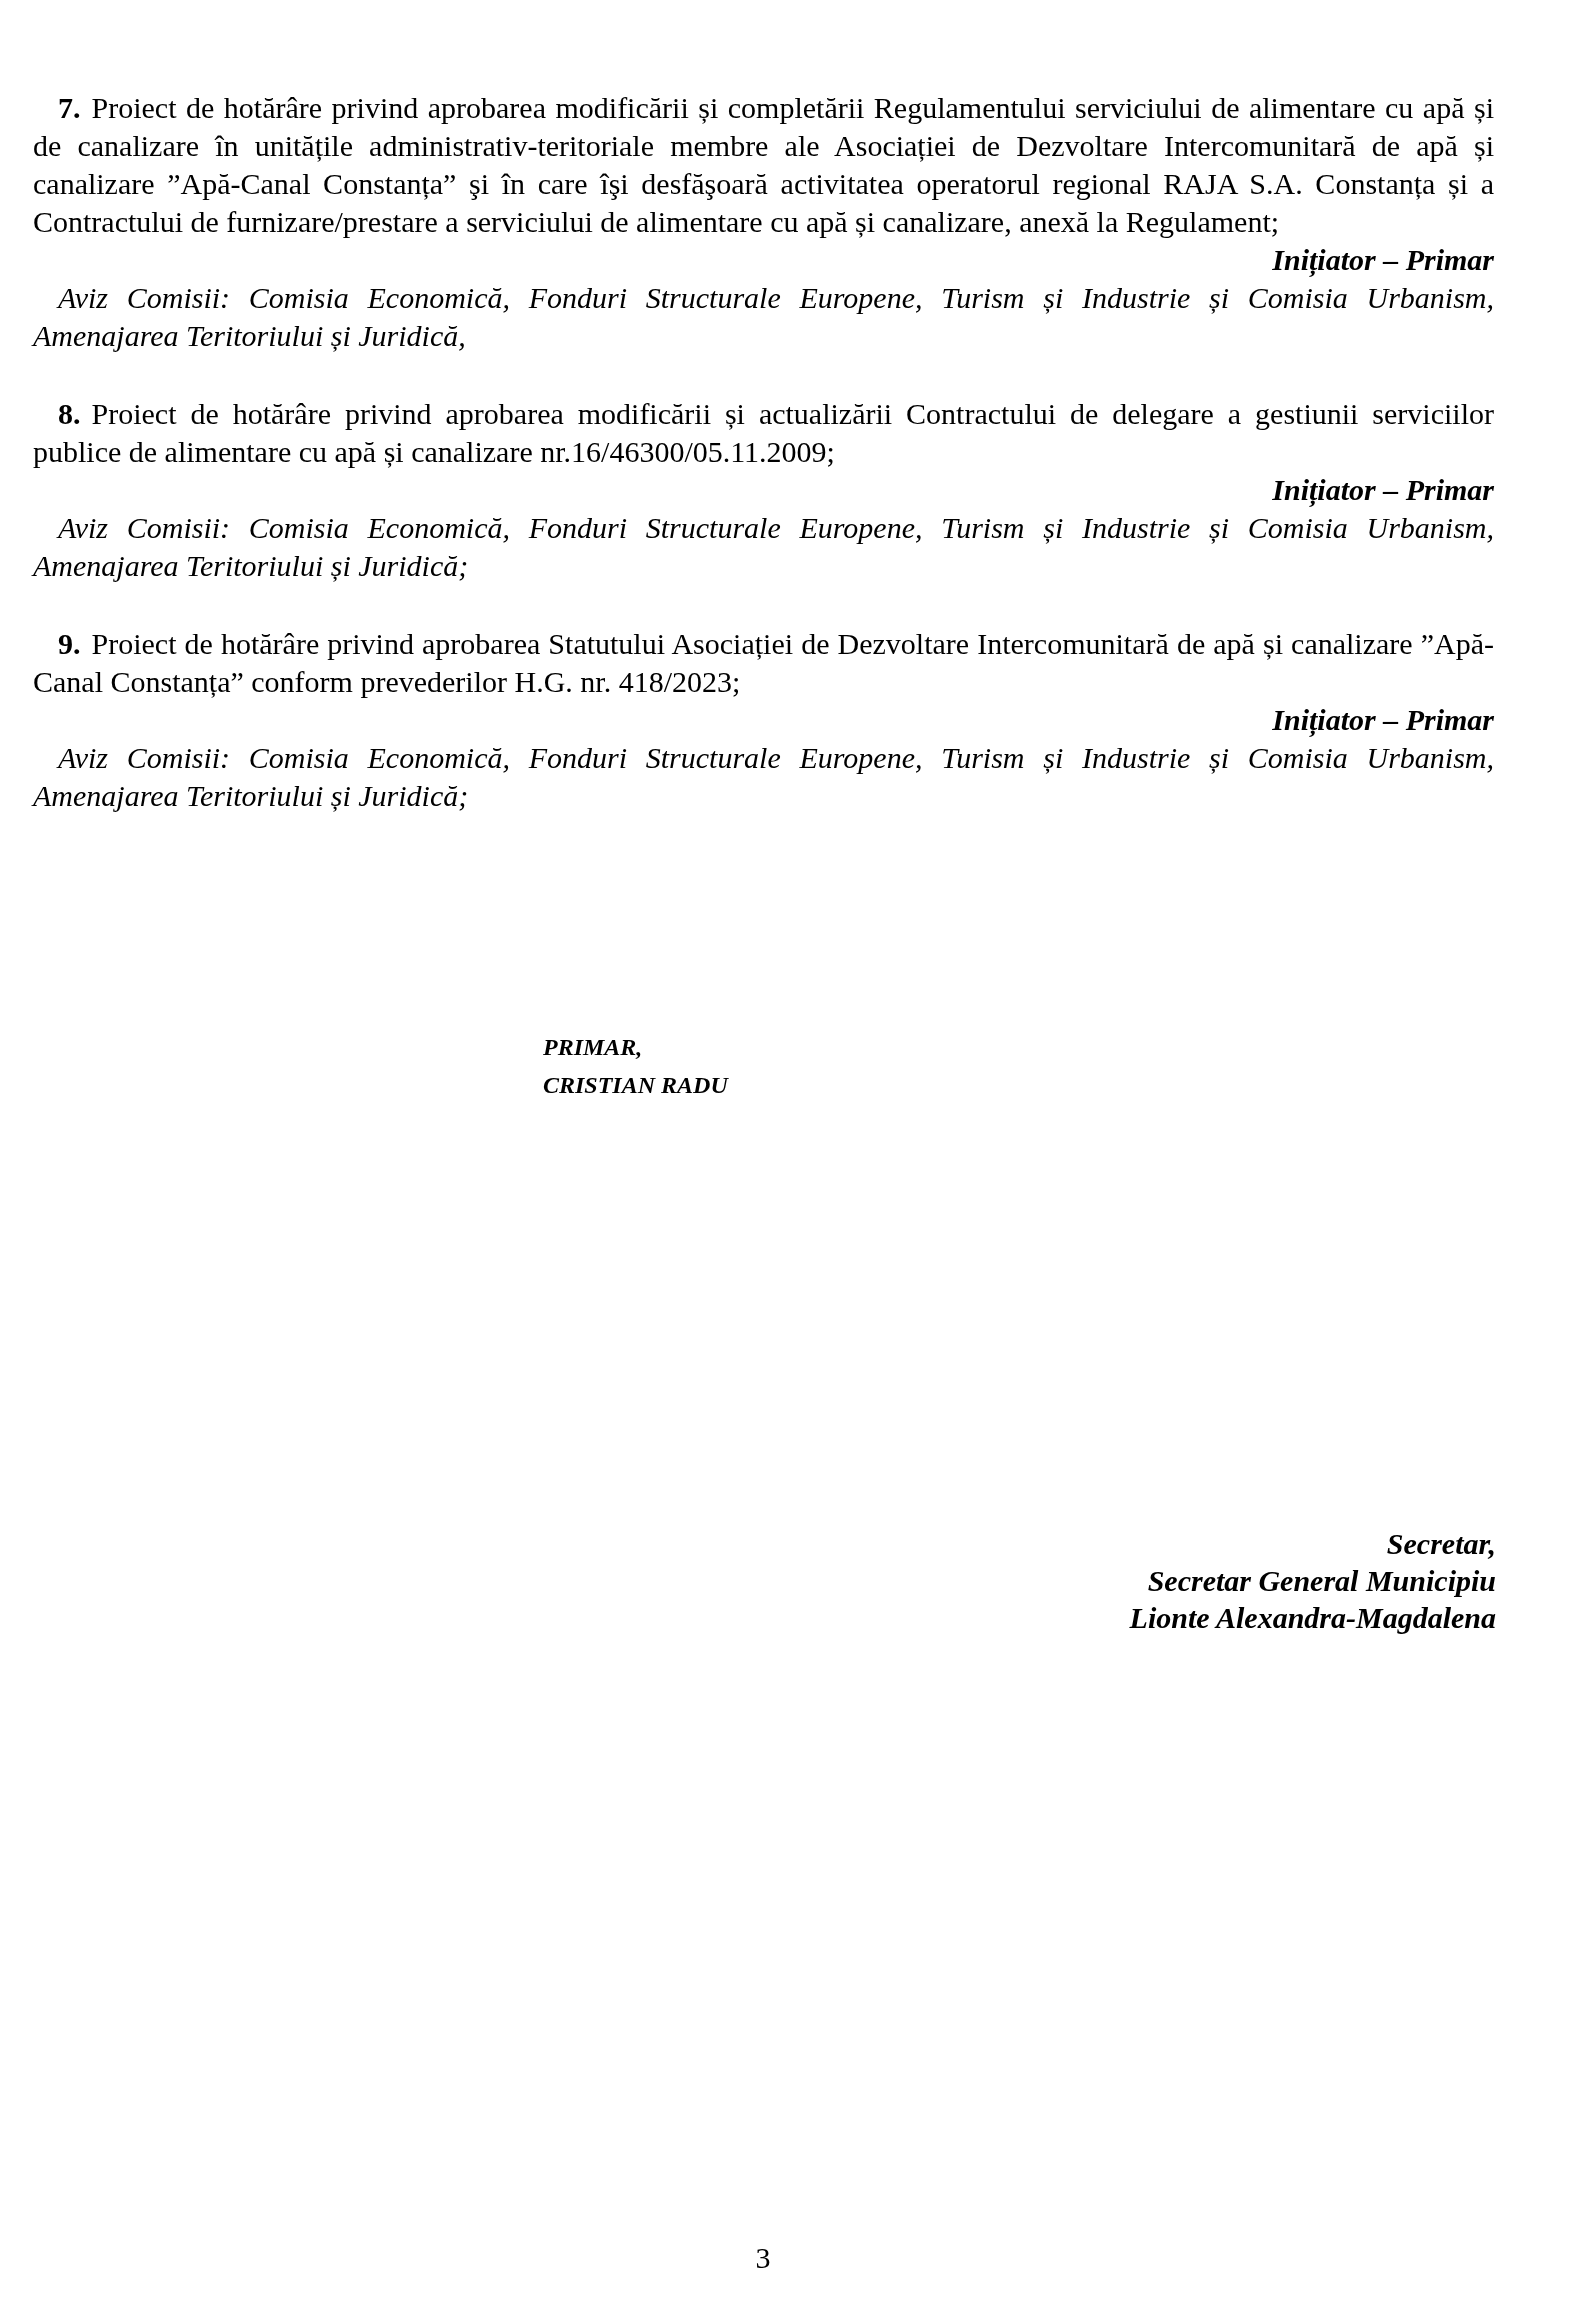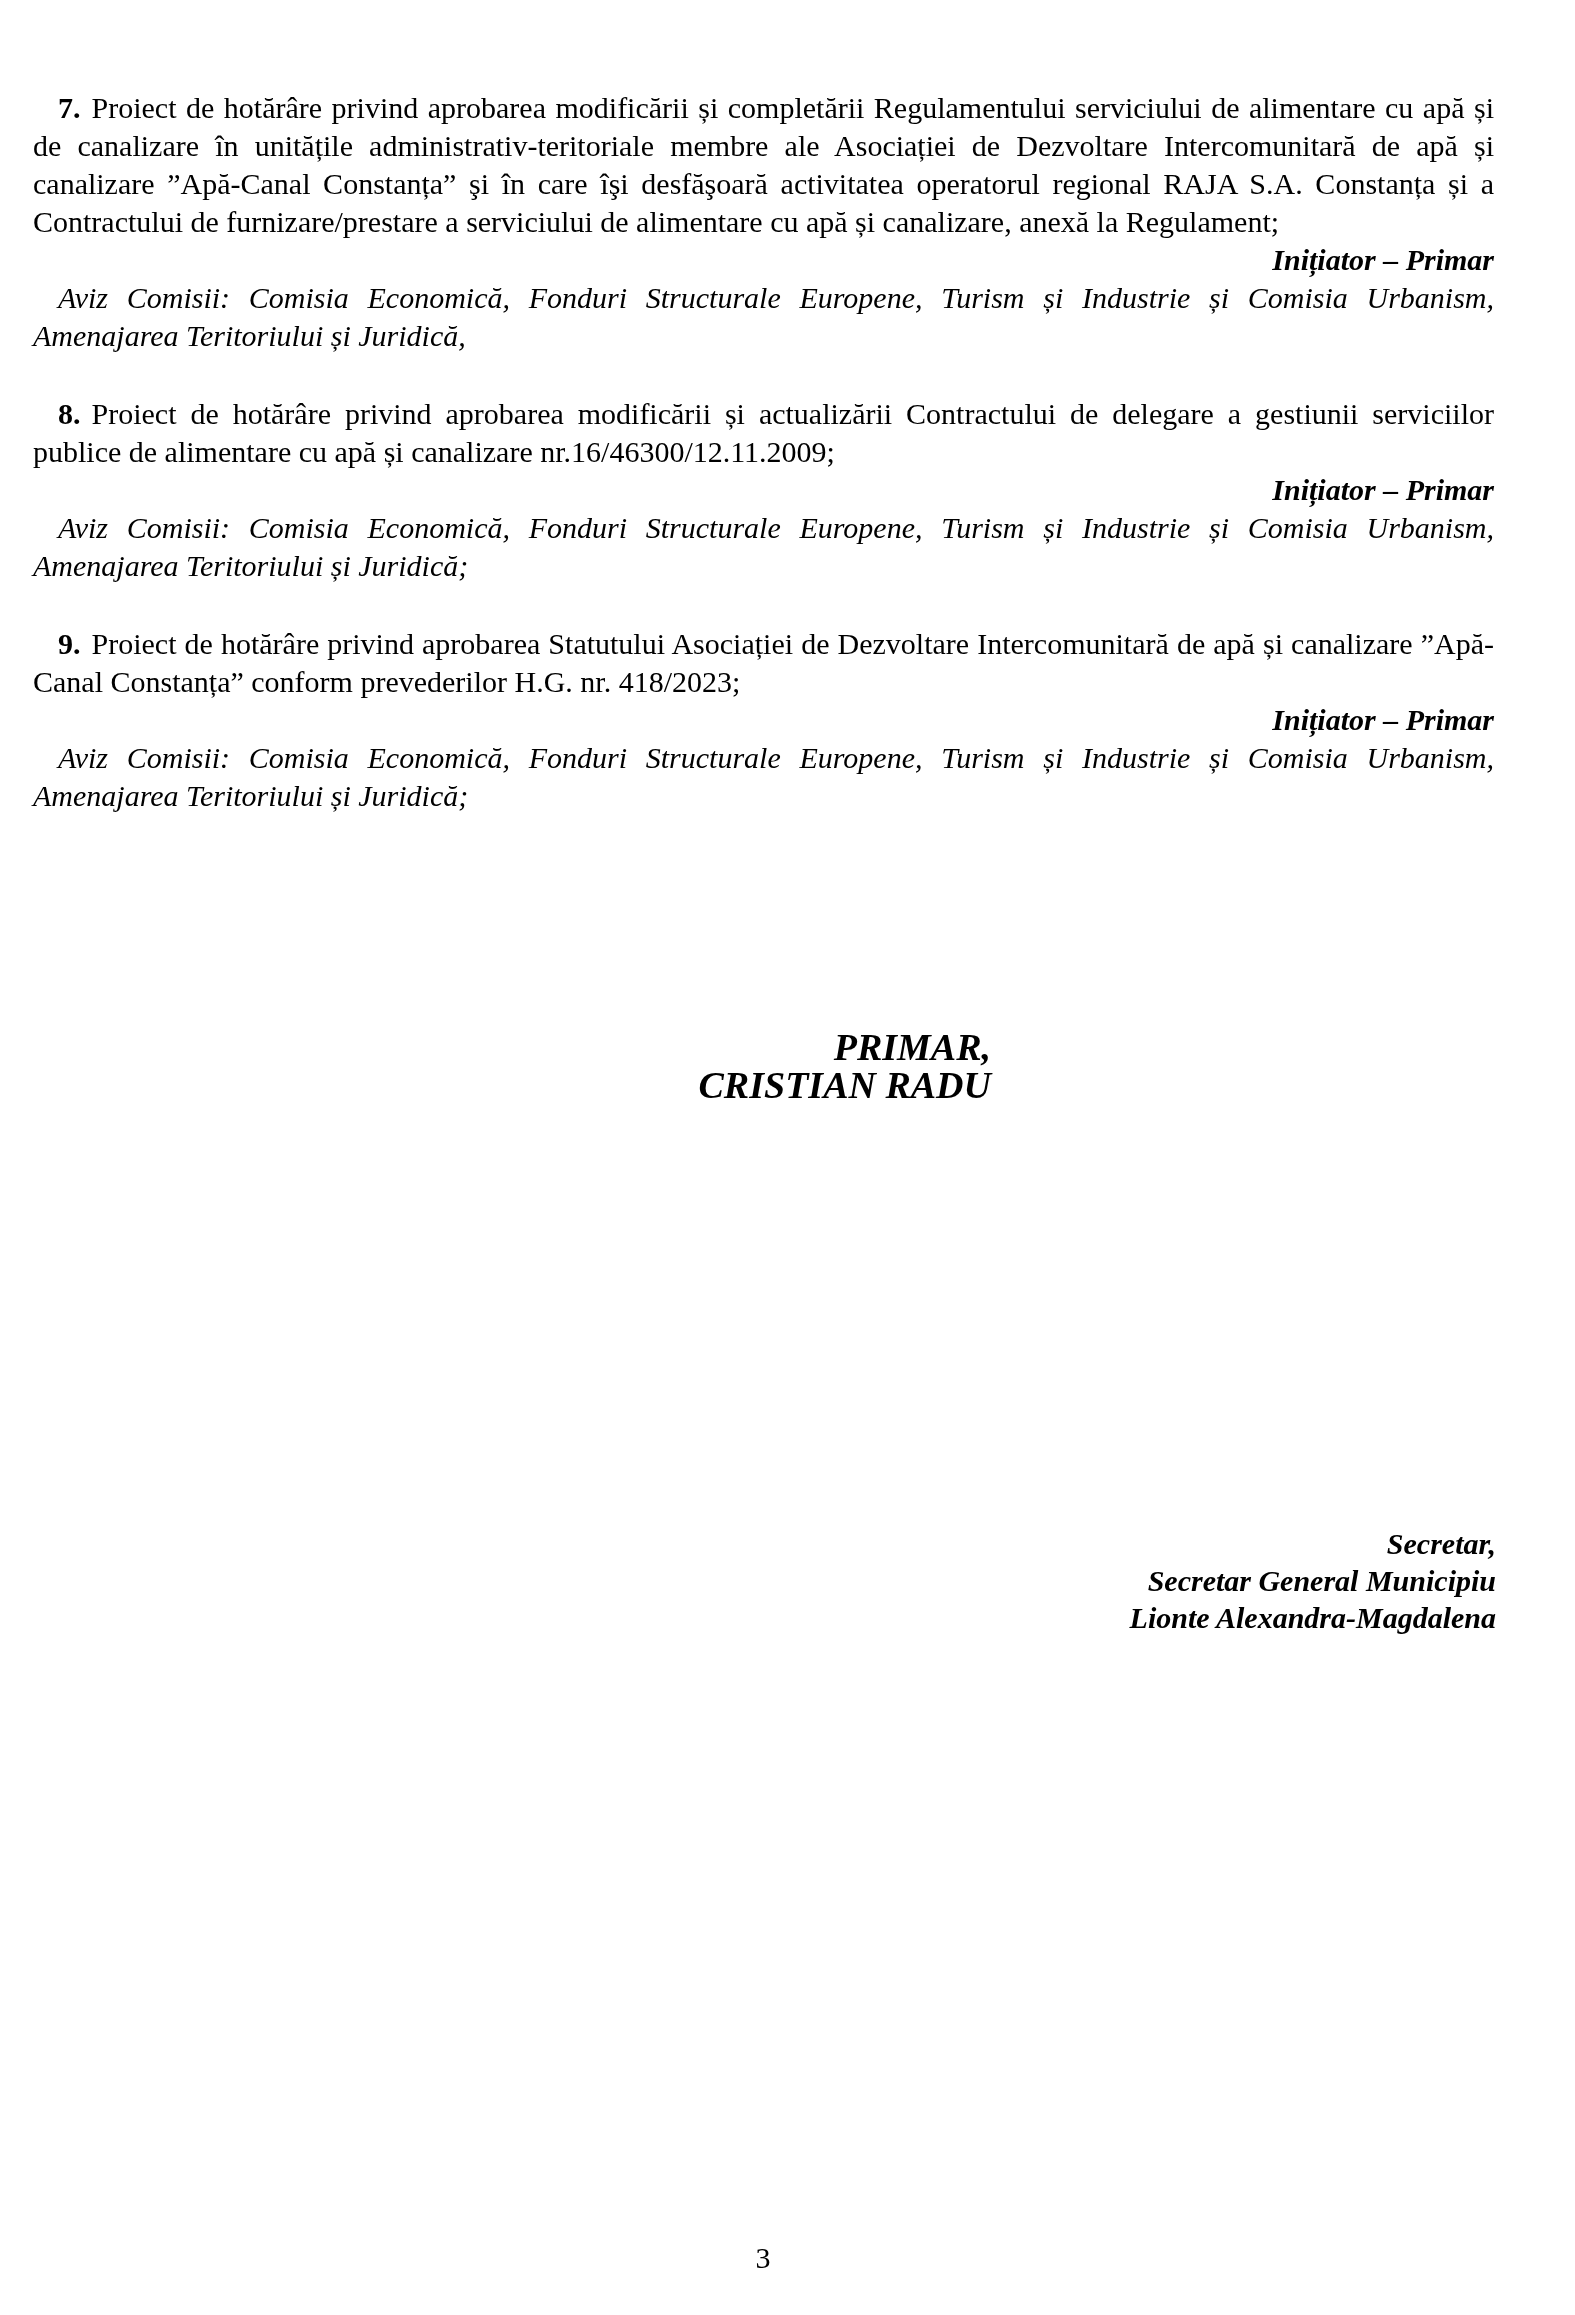--- a/index.html
+++ b/index.html
@@ -19,22 +19,22 @@
   .num { font-weight: bold; margin-right: 11px; }
   .initiator {
     text-align: right; font-style: italic; font-weight: bold; margin: 0;
   }
   .aviz {
     text-align: justify; text-indent: 25px; font-style: italic; margin: 0;
   }
   .gap { height: 40px; }
   .sig-primar {
     position: absolute; left: 543px; top: 1028px; width: 448px;
-    text-align: right; font-style: italic; font-weight: bold;
-    font-size: 38px; line-height: 38px;
+    text-align: left; font-style: italic; font-weight: bold;
+    font-size: 24px; line-height: 38px;
   }
   .sig-redactat {
     position: absolute; right: 80px; top: 1525px; width: 633px;
     text-align: right; font-style: italic; font-weight: bold;
     font-size: 30px; line-height: 37px;
   }
   .page-number {
     position: absolute; left: 743px; top: 2240px; width: 40px;
     text-align: center; font-size: 30px; line-height: 36px;
   }
@@ -47,21 +47,21 @@
 
     <div class="item">
       <p class="para"><span class="num">7.</span><span>Proiect de hotărâre privind aprobarea modificării și completării Regulamentului serviciului de alimentare cu apă și de canalizare în unitățile administrativ-teritoriale membre ale Asociației de Dezvoltare Intercomunitară de apă și canalizare ”Apă-Canal Constanța” şi în care îşi desfăşoară activitatea operatorul regional RAJA S.A. Constanța și a Contractului de furnizare/prestare a serviciului de alimentare cu apă și canalizare, anexă la Regulament;</span></p>
       <p class="initiator">Inițiator – Primar</p>
       <p class="aviz">Aviz Comisii: Comisia Economică, Fonduri Structurale Europene, Turism și Industrie și Comisia Urbanism, Amenajarea Teritoriului și Juridică,</p>
     </div>
 
     <div class="gap"></div>
 
     <div class="item">
-      <p class="para"><span class="num">8.</span><span>Proiect de hotărâre privind aprobarea modificării și actualizării Contractului de delegare a gestiunii serviciilor publice de alimentare cu apă și canalizare nr.16/46300/12.11.2009;</span></p>
+      <p class="para"><span class="num">8.</span><span>Proiect de hotărâre privind aprobarea modificării și actualizării Contractului de delegare a gestiunii serviciilor publice de alimentare cu apă și canalizare nr.16/46300/05.11.2009;</span></p>
       <p class="initiator">Inițiator – Primar</p>
       <p class="aviz">Aviz Comisii: Comisia Economică, Fonduri Structurale Europene, Turism și Industrie și Comisia Urbanism, Amenajarea Teritoriului și Juridică;</p>
     </div>
 
     <div class="gap"></div>
 
     <div class="item">
       <p class="para"><span class="num">9.</span><span>Proiect de hotărâre privind aprobarea Statutului Asociației de Dezvoltare Intercomunitară de apă și canalizare ”Apă-Canal Constanța” conform prevederilor H.G. nr. 418/2023;</span></p>
       <p class="initiator">Inițiator – Primar</p>
       <p class="aviz">Aviz Comisii: Comisia Economică, Fonduri Structurale Europene, Turism și Industrie și Comisia Urbanism, Amenajarea Teritoriului și Juridică;</p>

